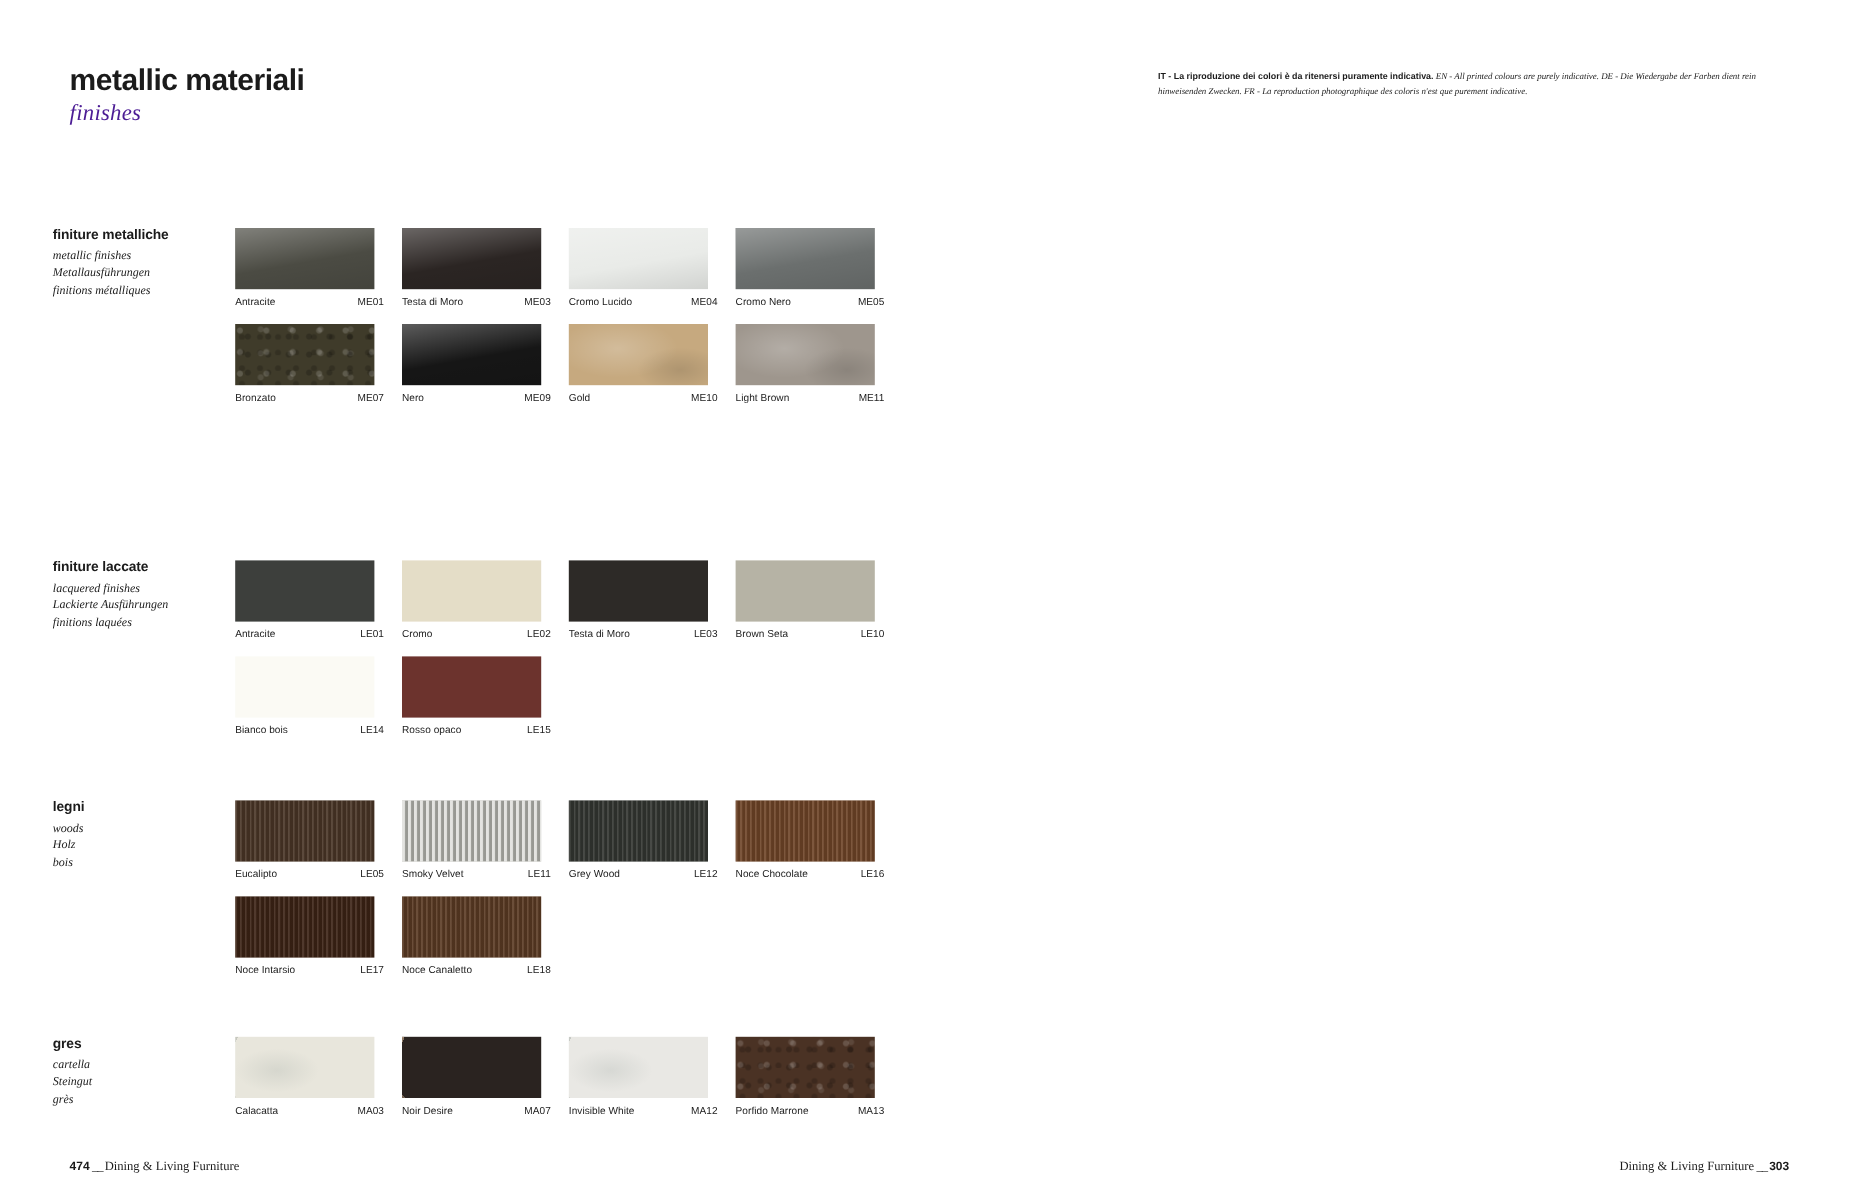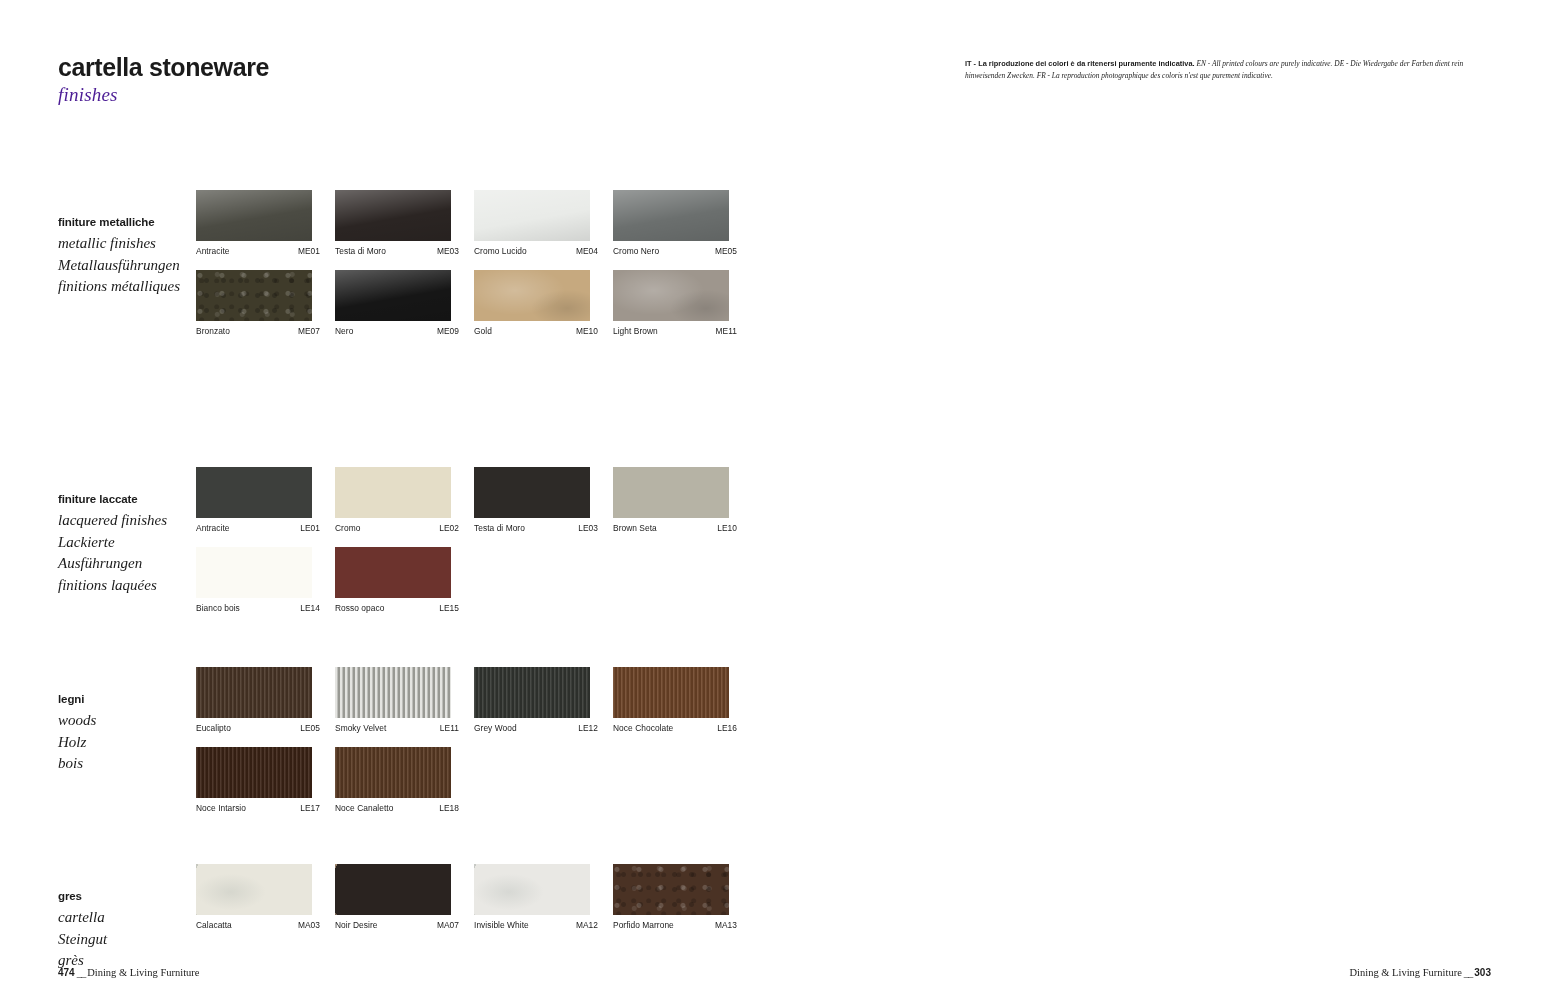--- a/index.html
+++ b/index.html
@@ -31,28 +31,28 @@
     position:absolute; left:965px; top:58px; width:512px;
     font-size:7.4px; line-height:1.65; color:#1b1b1b;
   }
   .disclaimer .it{font-weight:bold;}
   .disclaimer .rest{font-family:"Liberation Serif", serif; font-style:italic;}
   .col-left{left:0;}
   .col-right{left:779px;}
 
   .section{position:absolute; width:700px;}
 
-  .sec-label{position:absolute; left:58px; top:0; width:135px;margin-top:26px;}
+  .sec-label{position:absolute; left:44px; top:0; width:135px;}
   .sec-name{
     font-weight:bold; font-size:11.5px; color:#1b1b1b;
     letter-spacing:-0.1px; line-height:1.2;
   }
   .sec-alt{
     font-family:"Liberation Serif", serif; font-style:italic;
-    font-size:15px; line-height:1.45; color:#1b1b1b; margin-top:3px;
+    font-size:10px; line-height:1.45; color:#1b1b1b; margin-top:3px;
   }
 
   .grid{position:absolute; left:196px; top:0;}
 
   .row{display:flex; margin-bottom:14px;}
   .cell{width:124px; margin-right:15px;}
   .cell:last-child{margin-right:0;}
 
   .swatch{
     width:116px; height:51px;
@@ -117,21 +117,21 @@
   .t-sheen{
     background-image:linear-gradient(170deg, rgba(255,255,255,0.30), rgba(255,255,255,0) 55%, rgba(0,0,0,0.10));
   }
 </style>
 </head>
 <body>
 
 <div class="page">
 
   <div class="title-block">
-    <div class="title-main">cartella stoneware</div>
+    <div class="title-main">metallic materiali</div>
     <div class="title-sub">finishes</div>
   </div>
 
   <div class="disclaimer">
     <span class="it">IT - La riproduzione dei colori è da ritenersi puramente indicativa.</span><span class="rest"> EN - All printed colours are purely indicative.  DE - Die Wiedergabe der Farben dient rein hinweisenden Zwecken. FR - La reproduction photographique des coloris n'est que purement indicative.</span>
   </div>
 
   <div id="sections-mount">
       <div class="section col-left" style="top: 190px;">
         <div class="sec-label">

